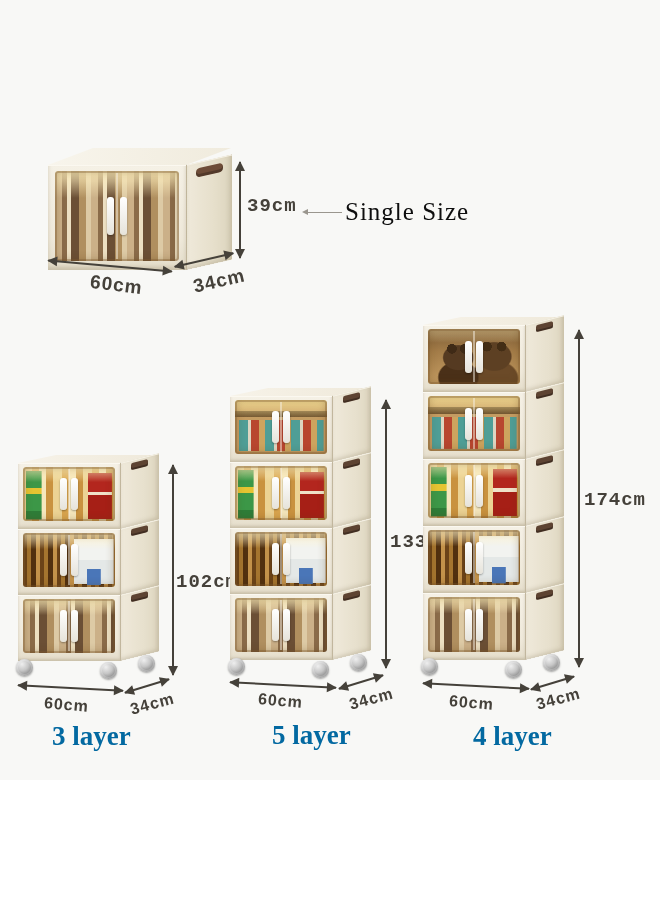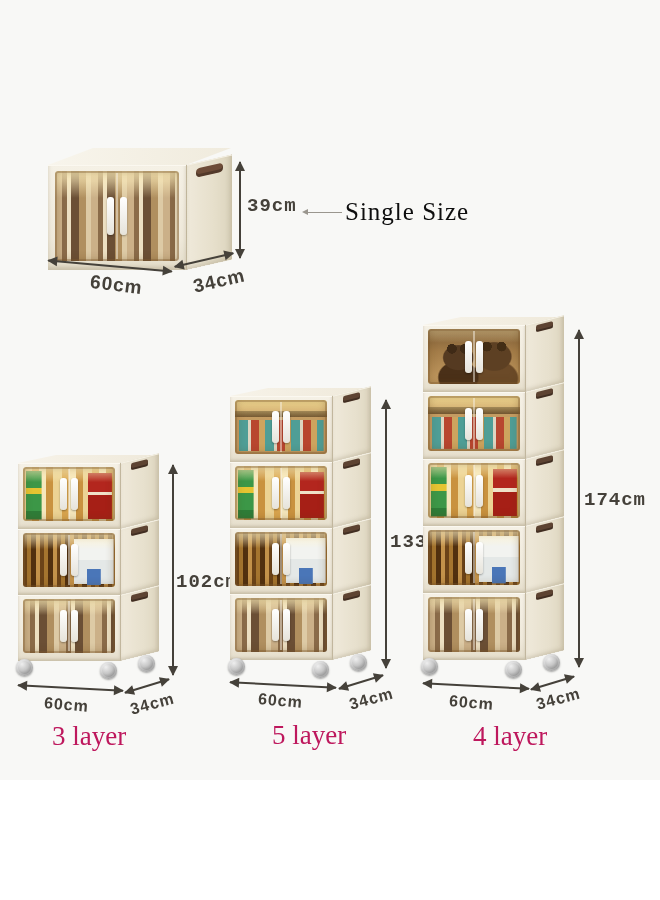--- a/index.html
+++ b/index.html
@@ -24,21 +24,21 @@
   .arr-v::after{bottom:-1px;border-top:10px solid var(--dimension-ink);}
   .arr-h{position:absolute;height:2px;background:var(--dimension-ink);}
   .arr-h::before,.arr-h::after{content:"";position:absolute;top:50%;transform:translateY(-50%);
     border-top:5px solid transparent;border-bottom:5px solid transparent;}
   .arr-h::before{left:-1px;border-right:10px solid var(--dimension-ink);}
   .arr-h::after{right:-1px;border-left:10px solid var(--dimension-ink);}
 
   .dim-label{position:absolute;font-weight:700;color:var(--dimension-ink);letter-spacing:1px;white-space:nowrap;}
   .h-label{font-size:19px;font-family:Liberation Mono, monospace;}
   .w-label,.d-label{font-size:16px;}
-  .layer-label{position:absolute;font-family:"Liberation Serif",serif;font-size:27px;color:#be185d;white-space:nowrap;}
+  .layer-label{position:absolute;font-family:"Liberation Serif",serif;font-size:27px;color:#0369a1;white-space:nowrap;font-weight:bold;}
   .single-size-label{position:absolute;font-family:"Liberation Serif",serif;font-size:25px;letter-spacing:1px;color:#0e0e0e;white-space:nowrap;}
 
   
   .cab-wrap{position:absolute;}
   .cab-box{position:absolute;left:0;top:0;width:140px;}
   .cab3{left:18px;top:463px;width:240px;height:300px;}
   .cab4{left:230px;top:396px;width:240px;height:370px;}
   .cab5{left:423px;top:325px;width:180px;height:440px;}
   .cab3 .cab-box{height:198px;}
   .cab4 .cab-box{height:264px;}

